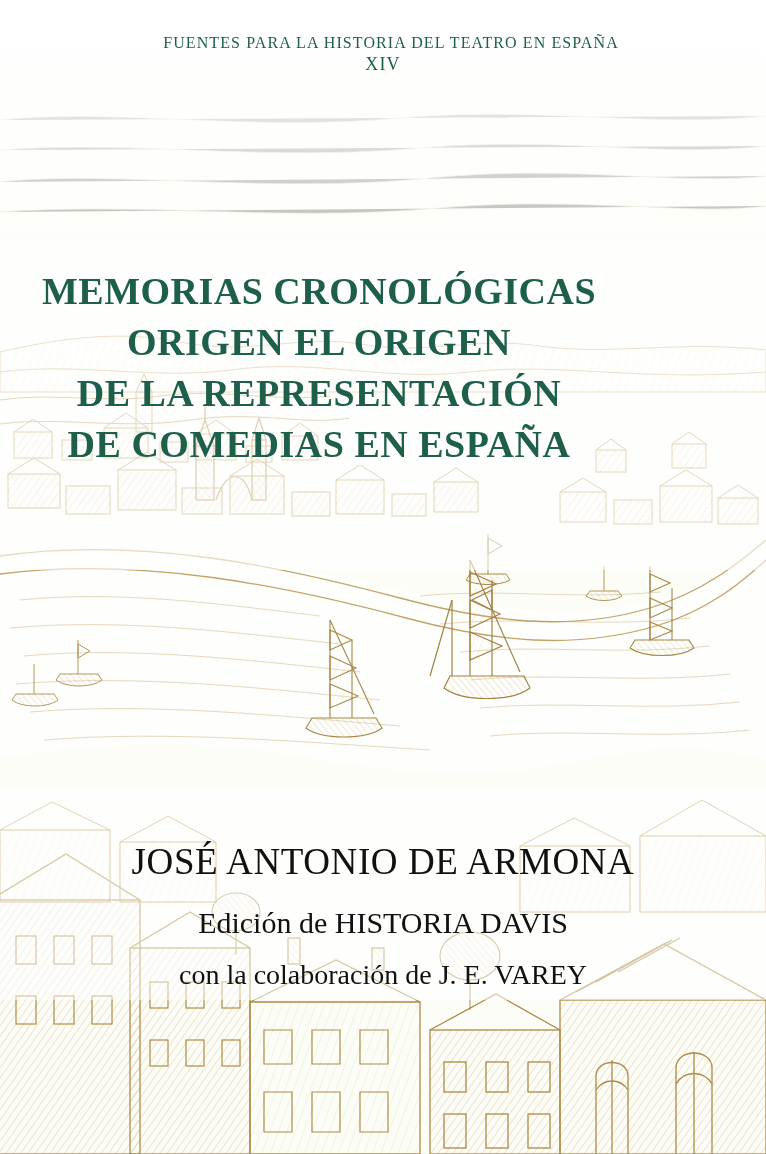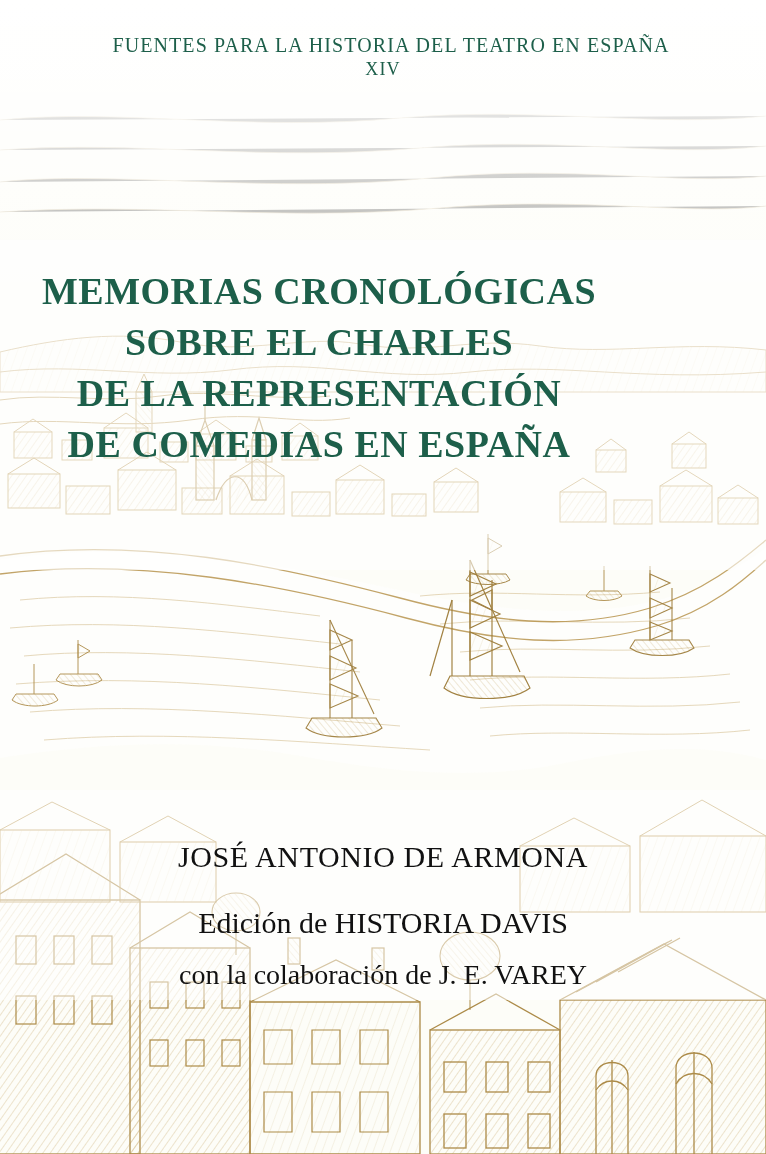--- a/index.html
+++ b/index.html
@@ -31,21 +31,21 @@
   .series-block {
     position: absolute;
     left: 0;
     top: 34px;
     width: 766px;
     text-align: center;
     z-index: 3;
   }
   .series-title {
     font-family: "Liberation Serif", serif;
-    font-size: 20px;
+    font-size: 16px;
     letter-spacing: 1.1px;
     color: #1d5f4a;
     font-weight: normal;
     padding-left: 16px;
   }
   .series-number {
     margin-top: 2px;
     font-family: "Liberation Serif", serif;
     font-size: 18px;
     letter-spacing: 1.2px;
@@ -75,21 +75,21 @@
   .author-block {
     position: absolute;
     left: 0;
     top: 840px;
     width: 766px;
     text-align: center;
     z-index: 3;
   }
   .author {
     font-family: "Liberation Serif", serif;
-    font-size: 30px;
+    font-size: 37px;
     letter-spacing: 0.6px;
     color: #111111;
   }
   .editor-block {
     position: absolute;
     left: 0;
     top: 903px;
     width: 766px;
     text-align: center;
     z-index: 3;
@@ -382,21 +382,21 @@
     </svg>
   </div>
 
   <div class="series-block">
     <div class="series-title">FUENTES PARA LA HISTORIA DEL TEATRO EN ESPAÑA</div>
     <div class="series-number">XIV</div>
   </div>
 
   <div class="title-block">
     <div class="title-line">MEMORIAS CRONOLÓGICAS</div>
-    <div class="title-line">SOBRE EL CHARLES</div>
+    <div class="title-line">ORIGEN EL ORIGEN</div>
     <div class="title-line">DE LA REPRESENTACIÓN</div>
     <div class="title-line">DE COMEDIAS EN ESPAÑA</div>
   </div>
 
   <div class="author-block">
     <div class="author">JOSÉ ANTONIO DE ARMONA</div>
   </div>
 
   <div class="editor-block">
     <div class="editor-line">Edición de HISTORIA DAVIS</div>

